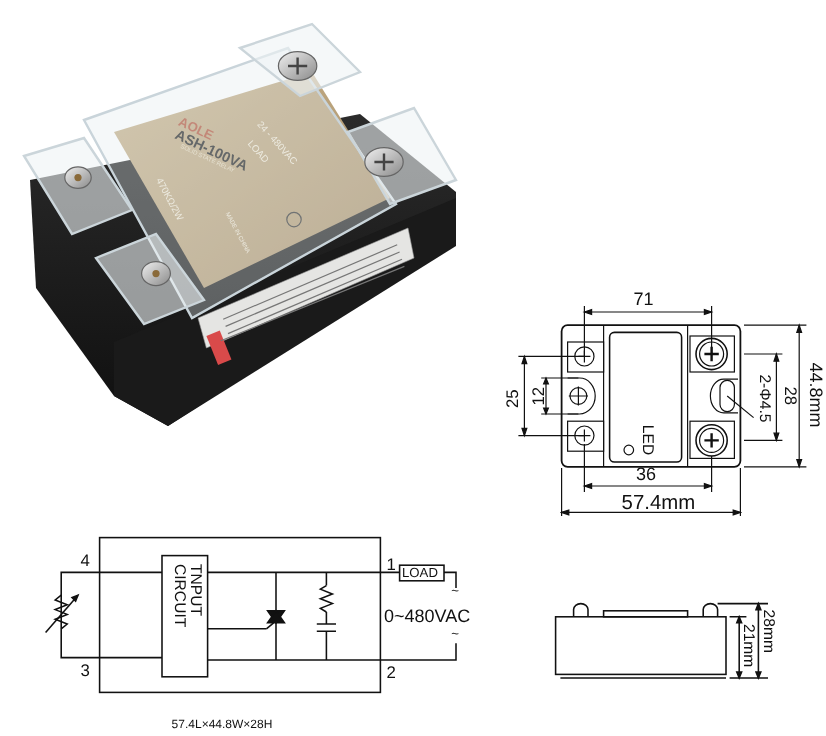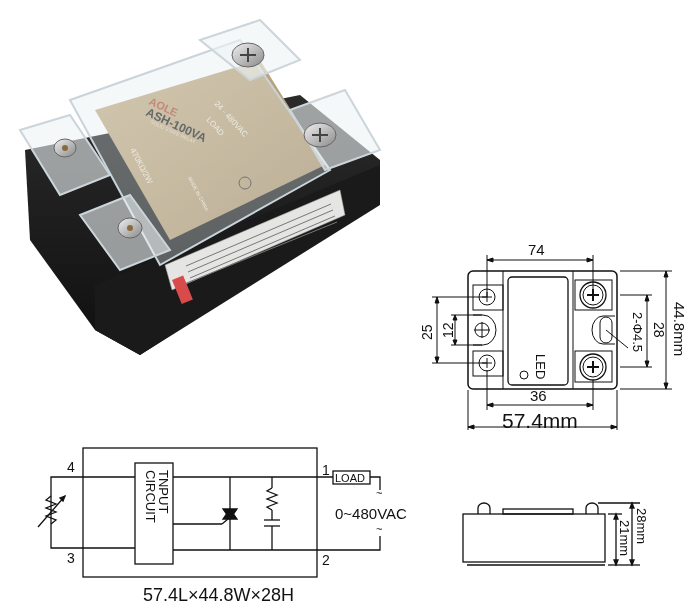--- a/index.html
+++ b/index.html
@@ -140,23 +140,23 @@
     <line x1="27" y1="67" x2="27" y2="133"></line>
     <line x1="22" y1="67" x2="77" y2="67"></line>
       <line x1="22" y1="133" x2="77" y2="133"></line>
     <path d="M27 67 l-2 6 h4 z M27 133 l-2 -6 h4 z" fill="#111"></path>
 
     <line x1="45" y1="85" x2="45" y2="115"></line>
     <line x1="41" y1="85" x2="72" y2="85"></line>
       <line x1="41" y1="115" x2="72" y2="115"></line>
     <path d="M45 85 l-2 5 h4 z M45 115 l-2 -5 h4 z" fill="#111"></path>
   </svg>
-  <span class="lbl" style="left:118px;top:12px;font-size:15px;">74</span>
+  <span class="lbl" style="left:118px;top:12px;font-size:15px;">71</span>
   <span class="lbl" style="left:120px;top:158px;font-size:15px;">36</span>
-  <span class="lbl" style="left:92px;top:180px;font-size:21px;">57.4mm</span>
+  <span class="lbl" style="left:108px;top:180px;font-size:17px;">57.4mm</span>
   <span class="lbl rot" style="left:277px;top:72px;font-size:15px;transform:rotate(90deg);">44.8mm</span>
   <span class="lbl rot" style="left:256px;top:92px;font-size:14px;transform:rotate(90deg);">28</span>
   <span class="lbl rot" style="left:234px;top:82px;font-size:13px;transform:rotate(90deg);">2-Φ4.5</span>
   <span class="lbl rot" style="left:10px;top:110px;font-size:14px;transform:rotate(-90deg);">25</span>
   <span class="lbl rot" style="left:31px;top:108px;font-size:14px;transform:rotate(-90deg);">12</span>
   <span class="lbl rot" style="left:137px;top:124px;font-size:13px;transform:rotate(90deg);">LED</span>
 </div>
 
 <div class="abs" style="left:0;top:430px;width:420px;height:183px;">
   <svg width="420" height="183" viewBox="0 0 420 183" stroke="#111" fill="none" stroke-width="1.3">
@@ -182,28 +182,28 @@
     <line x1="264" y1="96" x2="280" y2="96"></line>
     <line x1="272" y1="96" x2="272" y2="120"></line>
     <rect x="333" y="41" width="37" height="13"></rect>
     <path d="M370 47 H380 V60"></path>
   </svg>
   <span class="lbl" style="left:67px;top:30px;font-size:14px;">4</span>
   <span class="lbl" style="left:67px;top:121px;font-size:14px;">3</span>
   <span class="lbl" style="left:322px;top:33px;font-size:14px;">1</span>
   <span class="lbl" style="left:322px;top:123px;font-size:14px;">2</span>
   <span class="lbl" style="left:335px;top:43px;font-size:11px;">LOAD</span>
-  <span class="lbl" style="left:320px;top:76px;font-size:15px;margin-left:15px;">0~480VAC</span>
+  <span class="lbl" style="left:320px;top:76px;font-size:15px;">0~480VAC</span>
   <span class="lbl" style="left:376px;top:58px;font-size:11px;">~</span>
   <span class="lbl" style="left:376px;top:94px;font-size:11px;">~</span>
   <div class="abs rot" style="left:170px;top:40px;transform:rotate(90deg);width:90px;">
     <div class="lbl" style="position:static;font-size:13px;">TNPUT</div>
     <div class="lbl" style="position:static;font-size:13px;">CIRCUIT</div>
   </div>
-  <span class="lbl" style="left:143px;top:156px;font-size:18px;text-align:right;">57.4L×44.8W×28H</span>
+  <span class="lbl" style="left:143px;top:170px;font-size:10px;text-align:right;">57.4L×44.8W×28H</span>
 </div>
 
 <div class="abs" style="left:450px;top:490px;width:238px;height:90px;">
   <svg width="238" height="90" viewBox="0 0 238 90" stroke="#111" fill="none" stroke-width="1.3">
     <rect x="13" y="24" width="142" height="48"></rect>
     <line x1="17" y1="75" x2="155" y2="75"></line>
     <rect x="53" y="19" width="70" height="5"></rect>
     <path d="M28 24 v-6 a6 5 0 0 1 12 0 v6"></path>
     <path d="M136 24 v-6 a6 5 0 0 1 12 0 v6"></path>
     <line x1="148" y1="13" x2="190" y2="13"></line>

